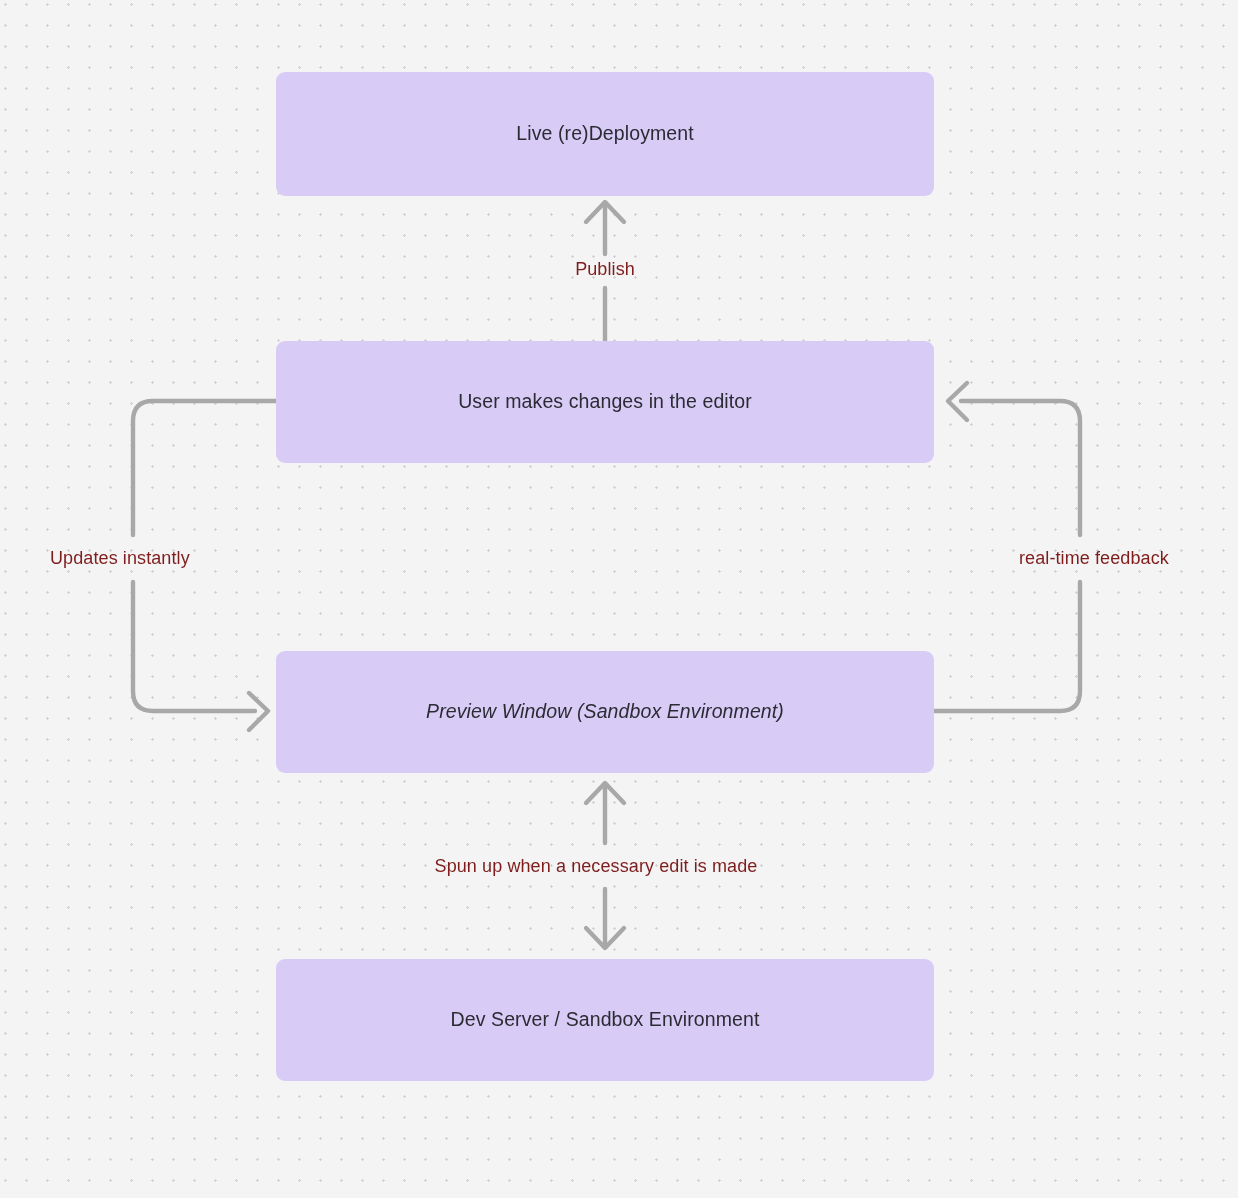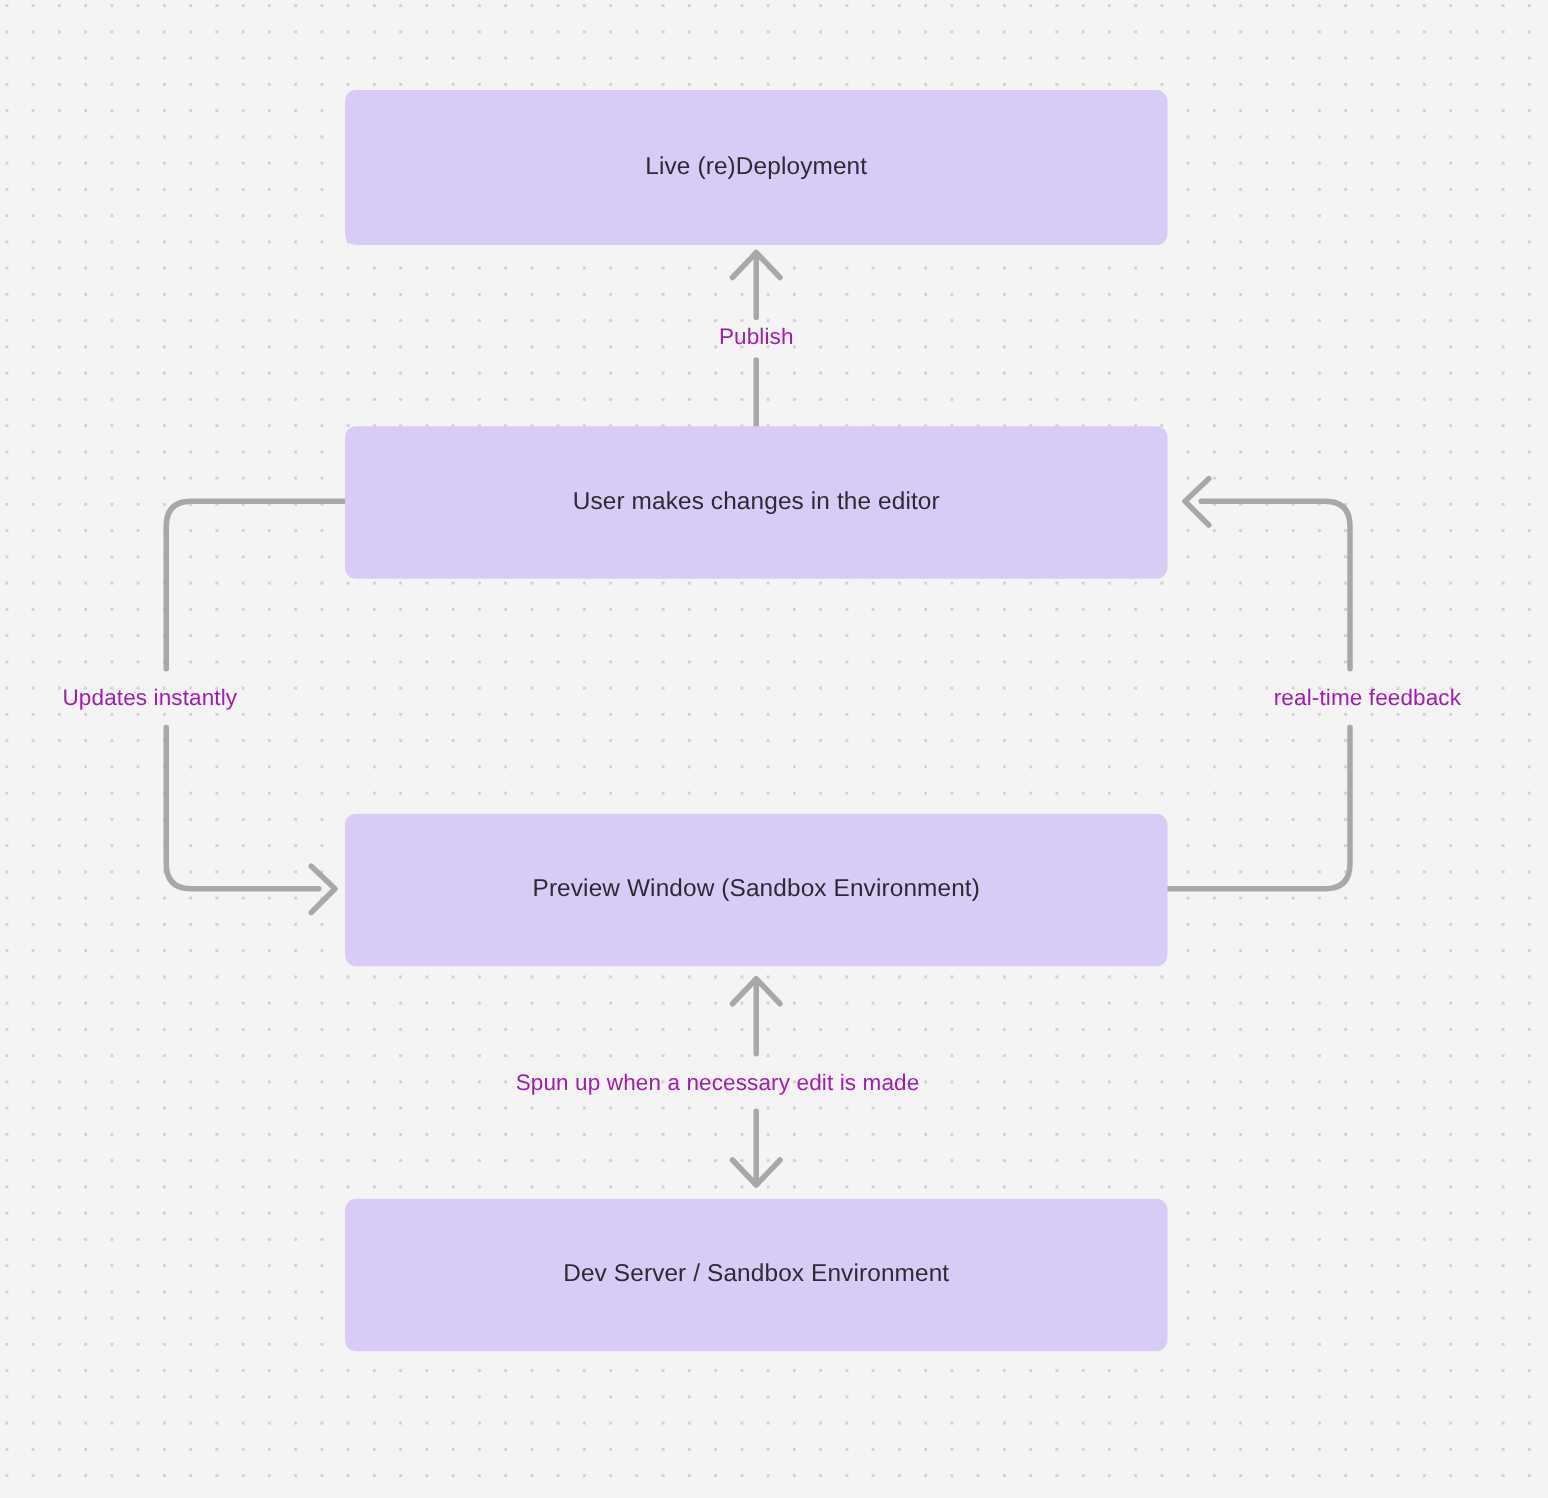--- a/index.html
+++ b/index.html
@@ -45,41 +45,41 @@
     font-size: 19.5px;
     color: #2b2b33;
     letter-spacing: 0.1px;
     line-height: 1.2;
     text-align: center;
     white-space: nowrap;
   }
   .edge-label {
     position: absolute;
     font-size: 18px;
-    color: #a21caf;
+    color: #7f1d1d;
     letter-spacing: 0.1px;
     white-space: nowrap;
     line-height: 1;
   }
   .el-center {
     transform: translate(-50%, -50%);
   }
   .el-left {
     transform: translate(0, -50%);
   }
   
   #node-deploy   { left: 276px; top: 72px;  width: 658px; height: 124px; }
   #node-editor   { left: 276px; top: 341px; width: 658px; height: 122px; }
-  #node-preview  { left: 276px; top: 651px; width: 658px; height: 122px; }
+  #node-preview  { left: 276px; top: 651px; width: 658px; height: 122px; font-style: italic; }
   #node-devserver{ left: 276px; top: 959px; width: 658px; height: 122px; }
   
   #lbl-publish      { left: 605px; top: 269px; }
   #lbl-updates      { left: 50px;  top: 558px; text-align: right; }
   #lbl-feedback     { left: 988px; top: 558px; margin-left: 31px; }
-  #lbl-spunup       { left: 574px; top: 866px; }
+  #lbl-spunup       { left: 596px; top: 866px; }
 </style>
 </head>
 <body>
 
 <div id="canvas">
 
   <svg class="edges" viewBox="0 0 1238 1198" width="1238" height="1198" xmlns="http://www.w3.org/2000/svg">
     <g fill="none" stroke="#a8a8a8" stroke-width="4.4" stroke-linecap="round" stroke-linejoin="round">
 
       <path d="M605,341 L605,288"></path>

